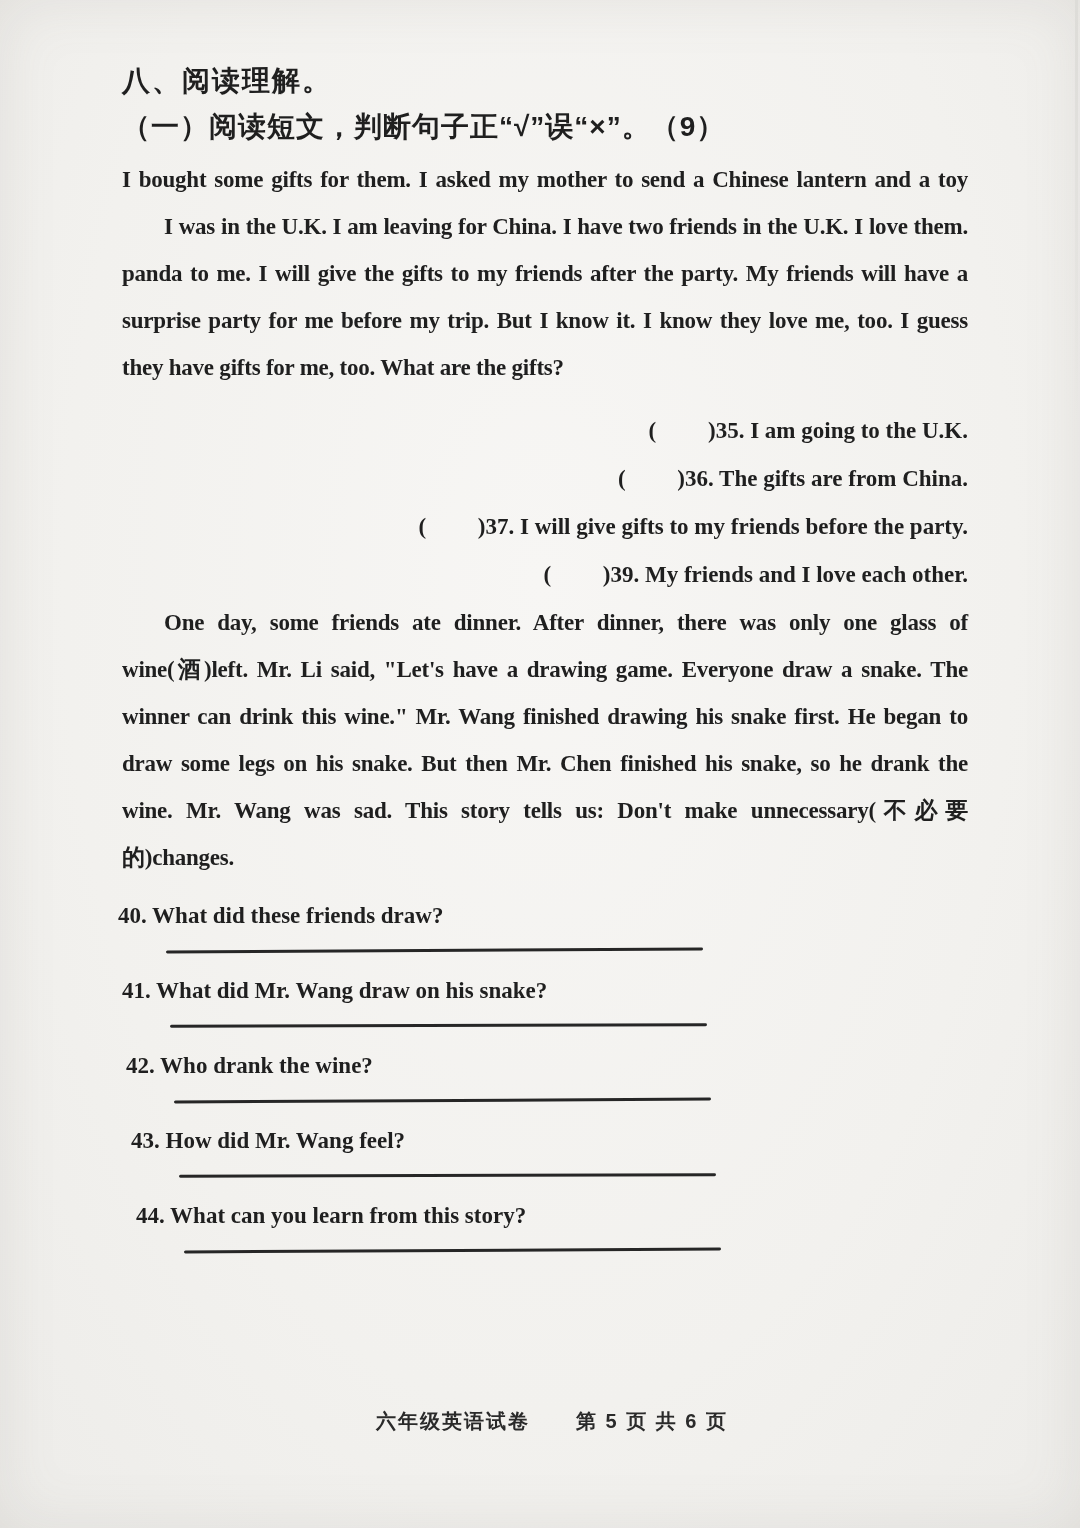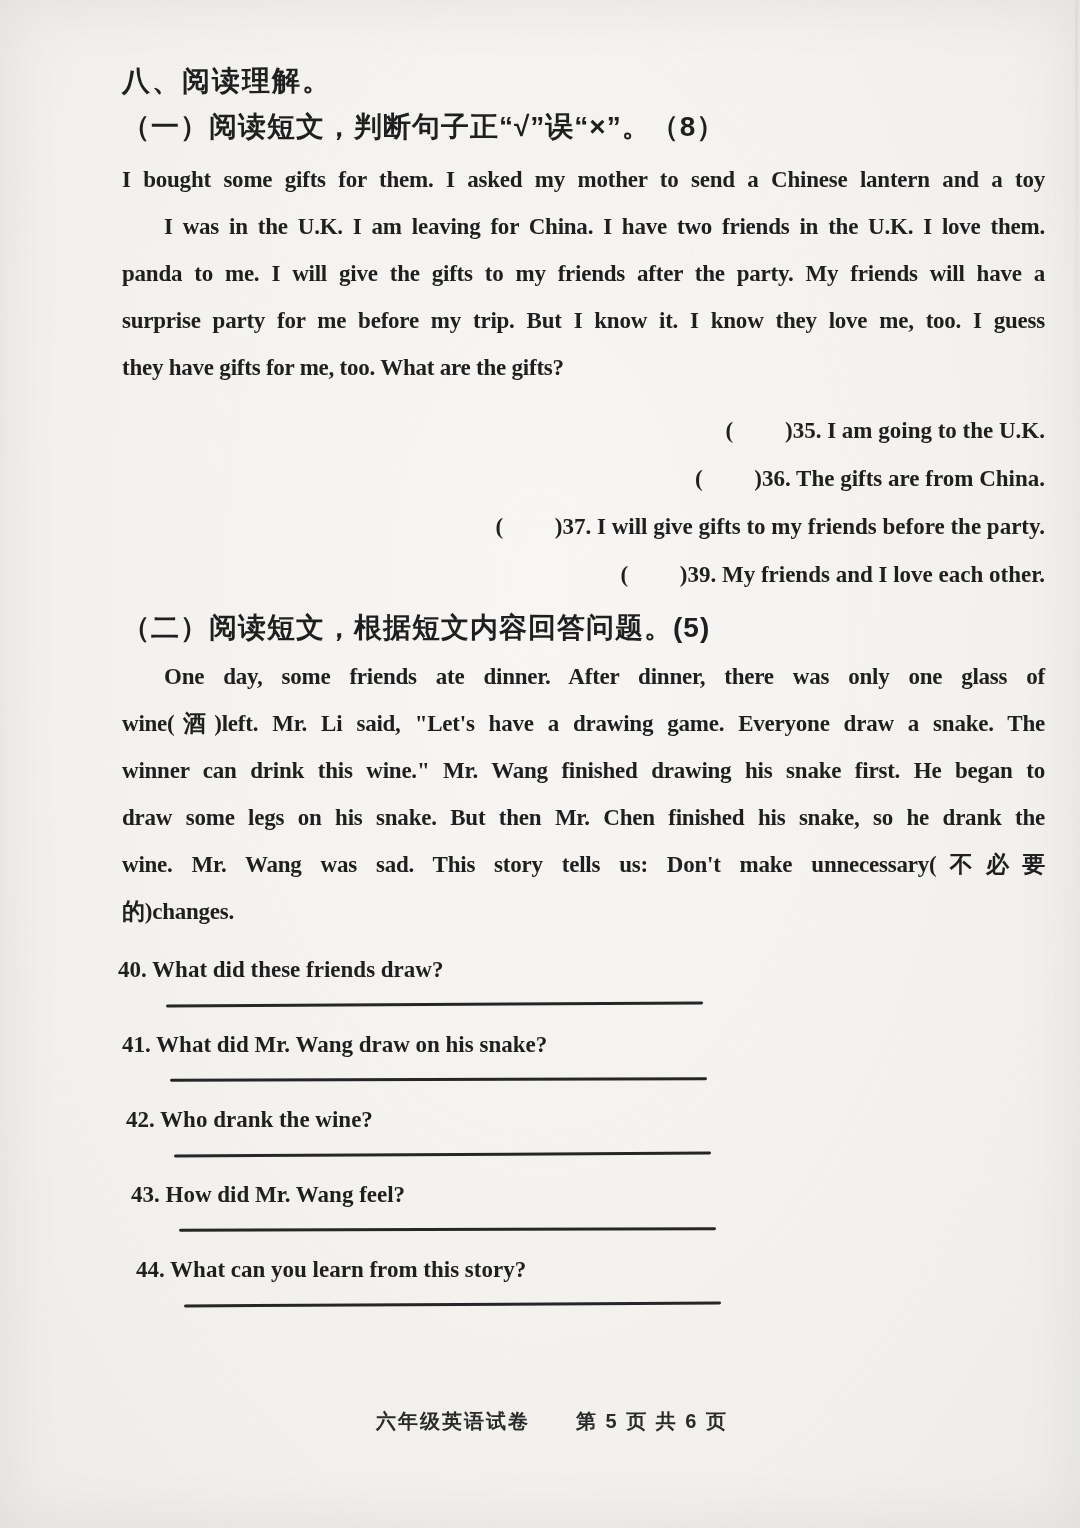--- a/index.html
+++ b/index.html
@@ -15,21 +15,21 @@
     background:radial-gradient(ellipse at 50% 38%, #f7f6f4 0%, #f2f1ee 62%, #edece9 100%);
     box-shadow:inset 0 0 60px rgba(120,115,105,0.12);
     color:#1f1f1f;
   }
   .page::after{
     content:"";position:absolute;top:0;right:2px;width:3px;height:420px;
     background:linear-gradient(180deg,#dddcd8,transparent);
   }
   .content{
     position:absolute;inset:0;
-    padding:64px 35px 0 122px;
+    padding:64px 112px 0 122px;
     box-sizing:border-box;
   }
   .cn{font-family:"Liberation Sans", sans-serif;font-weight:700;}
   .section-title{
     font-size:28px;line-height:32px;letter-spacing:2px;
     transform:rotate(-0.2deg);
   }
   .instruction{
     font-size:28px;line-height:34px;margin-top:14px;letter-spacing:1px;
   }
@@ -64,38 +64,37 @@
   }
 </style>
 </head>
 <body>
 
 <div class="page">
   <div class="content">
 
     <div class="cn section-title">八、阅读理解。</div>
 
-    <div class="cn instruction">（一）阅读短文，判断句子正“√”误“×”。（8）</div>
+    <div class="cn instruction">（一）阅读短文，判断句子正“√”误“×”。（9）</div>
 
     <div class="passage">
       <div class="p-line">I bought some gifts for them. I asked my mother to send a Chinese lantern and a toy</div>
       <div class="p-line p-first">I was in the U.K. I am leaving for China. I have two friends in the U.K. I love them.</div>
       <div class="p-line">panda to me. I will give the gifts to my friends after the party. My friends will have a</div>
       <div class="p-line">surprise party for me before my trip. But I know it. I know they love me, too. I guess</div>
       <div class="p-line p-last">they have gifts for me, too. What are the gifts?</div>
     </div>
 
     <div class="tf-list">
       <div class="tf-item">(         )35. I am going to the U.K.</div>
       <div class="tf-item">(         )36. The gifts are from China.</div>
       <div class="tf-item">(         )37. I will give gifts to my friends before the party.</div>
       <div class="tf-item">(         )39. My friends and I love each other.</div>
     </div>
 
-    <div class="cn instruction instr2">（二）阅读短文，根据短文内容回答问题。(5)</div>
 
     <div class="passage" style="margin-top:0;">
       <div class="p-line p-first">One day, some friends ate dinner. After dinner, there was only one glass of</div>
       <div class="p-line">wine(酒)left. Mr. Li said, "Let's have a drawing game. Everyone draw a snake. The</div>
       <div class="p-line">winner can drink this wine." Mr. Wang finished drawing his snake first. He began to</div>
       <div class="p-line">draw some legs on his snake. But then Mr. Chen finished his snake, so he drank the</div>
       <div class="p-line">wine. Mr. Wang was sad. This story tells us: Don't make unnecessary(不必要</div>
       <div class="p-line p-last">的)changes.</div>
     </div>
 

